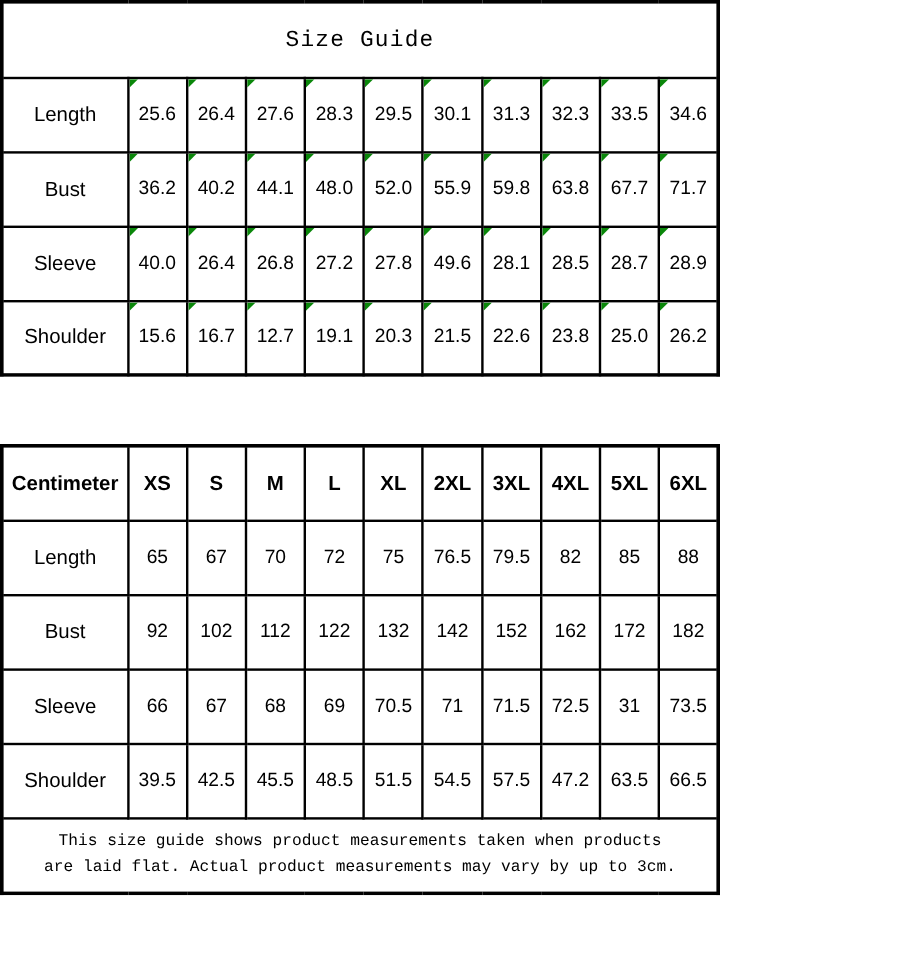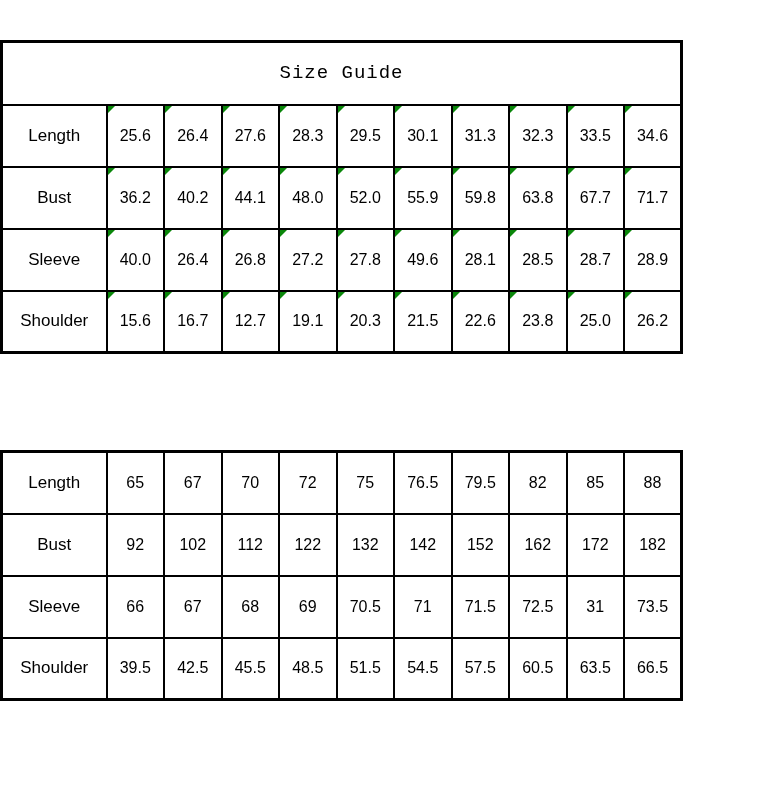--- a/index.html
+++ b/index.html
@@ -6,23 +6,22 @@
   .sheet{
     width:757px;
     box-sizing:border-box;
     background:#ffffff;
     color:#000000;
     font-family:"Liberation Sans", sans-serif;
   }
   table.grid{
     border-collapse:collapse;
     table-layout:fixed;
-    width:683px;
+    width:600px;
     border:3px solid #000000;
-    margin-top:40px;
   }
   table.grid td{
     border:2px solid #000000;
     text-align:center;
     vertical-align:middle;
     padding:0;
     overflow:hidden;
     white-space:nowrap;
   }
   col.c-unit{width:105px;}
@@ -140,20 +139,33 @@
         <col>
         <col>
         <col>
         <col>
         <col>
         <col>
         <col>
         <col>
       </colgroup>
     <tbody>
+        <tr class="r">
+      <td class="hd">Centimeter</td>
+      <td class="hd">XS</td>
+      <td class="hd">S</td>
+      <td class="hd">M</td>
+      <td class="hd">L</td>
+      <td class="hd">XL</td>
+      <td class="hd">2XL</td>
+      <td class="hd">3XL</td>
+      <td class="hd">4XL</td>
+      <td class="hd">5XL</td>
+      <td class="hd">6XL</td>
+    </tr>
     <tr class="r">
       <td class="lbl">Length</td>
       <td class="val">65</td>
       <td class="val">67</td>
       <td class="val">70</td>
       <td class="val">72</td>
       <td class="val">75</td>
       <td class="val">76.5</td>
       <td class="val">79.5</td>
       <td class="val">82</td>
@@ -188,20 +200,26 @@
     </tr>
     <tr class="r">
       <td class="lbl">Shoulder</td>
       <td class="val">39.5</td>
       <td class="val">42.5</td>
       <td class="val">45.5</td>
       <td class="val">48.5</td>
       <td class="val">51.5</td>
       <td class="val">54.5</td>
       <td class="val">57.5</td>
-      <td class="val">60.5</td>
+      <td class="val">47.2</td>
       <td class="val">63.5</td>
       <td class="val">66.5</td>
     </tr>
+    <tr class="frow">
+      <td colspan="11" class="footer-cell">
+        <div>This size guide shows product measurements taken when products</div>
+        <div>are laid flat. Actual product measurements may vary by up to 3cm.</div>
+      </td>
+    </tr>
   </tbody>
     </table>
 
 </div>
 
 </body></html>

